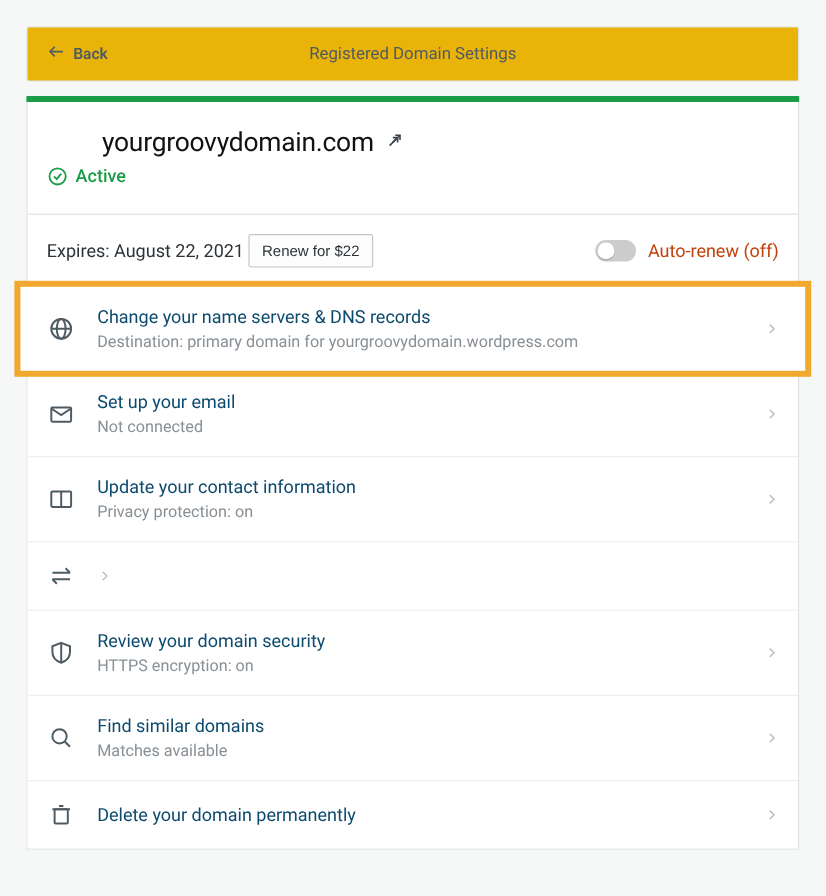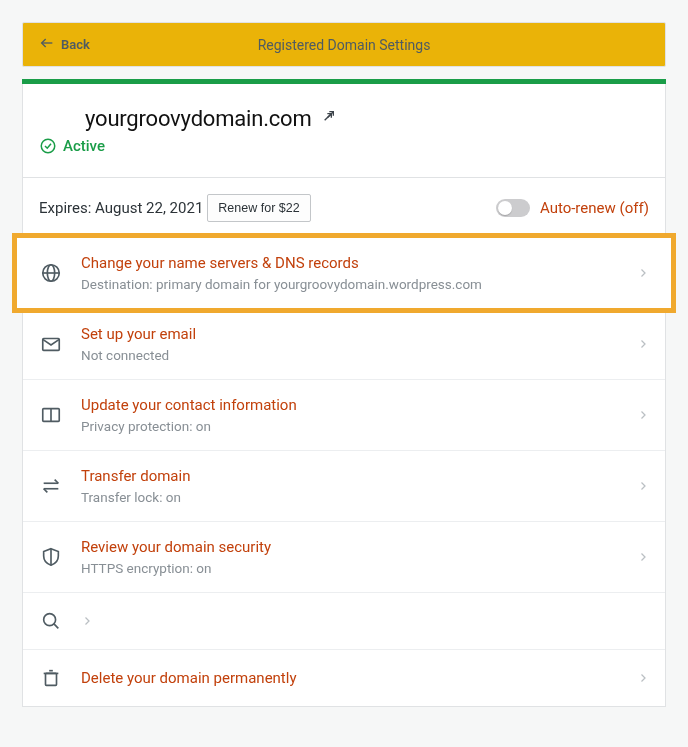--- a/index.html
+++ b/index.html
@@ -133,21 +133,21 @@
       border-top: none;
     }
     .opt-icon {
       width: 24px; height: 24px;
       display: flex; align-items: center; justify-content: center;
       color: #3c434a;
       flex-shrink: 0;
     }
     .opt-icon svg { stroke: #4f5b62; }
     .opt-text { flex: 1; }
-    .opt-title { color: #c2410c; font-size: 15px; }
+    .opt-title { color: #0c4a6e; font-size: 15px; }
     .opt-sub { color: #888f95; font-size: 13.5px; margin-top: 4px; }
     .chevron { color: #babfc3; }
   </style>
 </head>
 <body>
 
 <div class="card">
   <div class="header-bar">
     <div class="back-btn">
       <span>
@@ -258,24 +258,20 @@
     <div class="option-item">
       <div class="opt-icon">
         <svg width="22" height="22" viewBox="0 0 24 24" fill="none" stroke-width="1.8">
             <line x1="4" y1="9" x2="20" y2="9"></line>
             <polyline points="16 5 20 9 16 13" opacity="0"></polyline>
             <polyline points="16 5 20 9"></polyline>
             <line x1="20" y1="15" x2="4" y2="15"></line>
             <polyline points="8 19 4 15"></polyline>
           </svg>
       </div>
-      <div class="opt-text">
-        <div class="opt-title">Transfer domain</div>
-        <div class="opt-sub">Transfer lock: on</div>
-      </div>
       <div class="chevron"><svg width="12" height="12" viewBox="0 0 24 24" fill="none" stroke="#babfc3" stroke-width="2.5">
             <polyline points="9 5 16 12 9 19"></polyline>
           </svg></div>
     </div>
 
     <div class="option-item">
       <div class="opt-icon">
         <svg width="22" height="22" viewBox="0 0 24 24" fill="none" stroke-width="1.8">
             <path d="M12 3l8 3v5c0 5-3.5 8.5-8 10-4.5-1.5-8-5-8-10V6l8-3z"></path>
             <line x1="12" y1="3" x2="12" y2="21"></line>
@@ -289,20 +285,24 @@
             <polyline points="9 5 16 12 9 19"></polyline>
           </svg></div>
     </div>
 
     <div class="option-item">
       <div class="opt-icon">
         <svg width="22" height="22" viewBox="0 0 24 24" fill="none" stroke-width="1.8">
             <circle cx="10.5" cy="10.5" r="6.5"></circle>
             <line x1="20" y1="20" x2="15.2" y2="15.2"></line>
           </svg>
+      </div>
+      <div class="opt-text">
+        <div class="opt-title">Find similar domains</div>
+        <div class="opt-sub">Matches available</div>
       </div>
       <div class="chevron"><svg width="12" height="12" viewBox="0 0 24 24" fill="none" stroke="#babfc3" stroke-width="2.5">
             <polyline points="9 5 16 12 9 19"></polyline>
           </svg></div>
     </div>
 
     <div class="option-item">
       <div class="opt-icon">
         <svg width="22" height="22" viewBox="0 0 24 24" fill="none" stroke-width="1.8">
             <rect x="6" y="7" width="12" height="13" rx="1"></rect>

